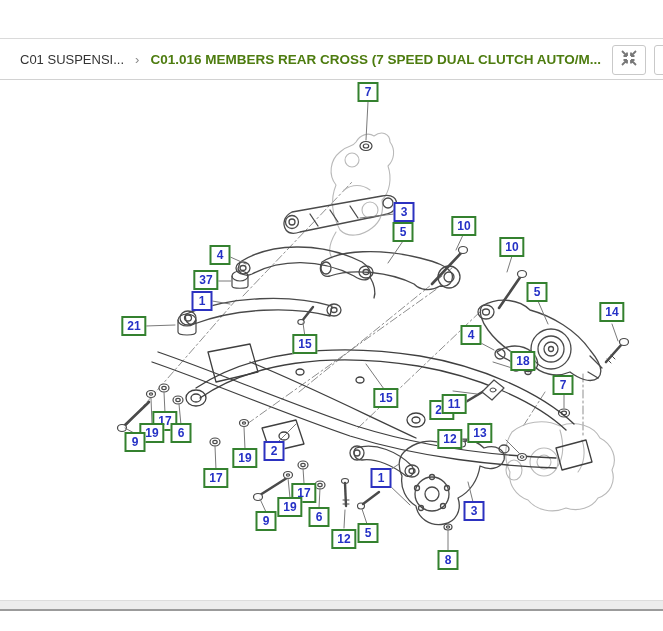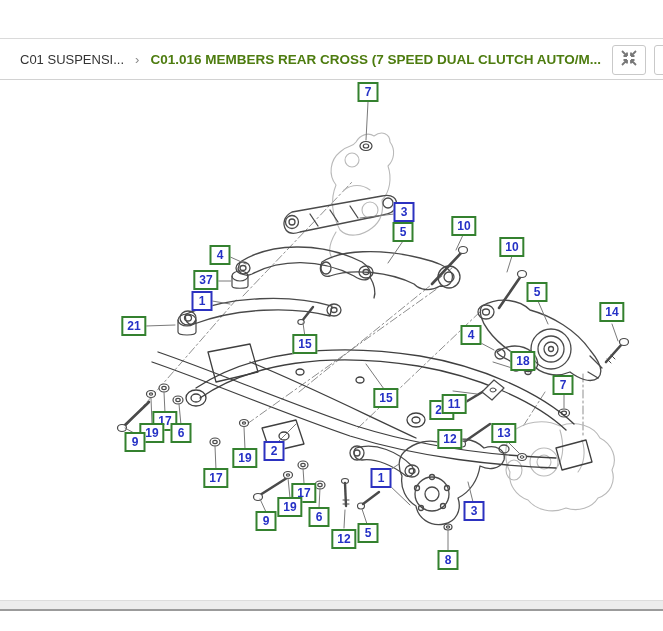--- a/index.html
+++ b/index.html
@@ -336,21 +336,21 @@
     <div class="callout" style="left: 305px; top: 344px;">15</div>
     <div class="callout" style="left: 537px; top: 292px;">5</div>
     <div class="callout" style="left: 612px; top: 312px;">14</div>
     <div class="callout" style="left: 471px; top: 335px;">4</div>
     <div class="callout" style="left: 483px; top: 361px; margin-left: 40px;">18</div>
     <div class="callout" style="left: 563px; top: 385px;">7</div>
     <div class="callout" style="left: 386px; top: 398px;">15</div>
     <div class="callout" style="left: 442px; top: 390px; margin-top: 20px;">20</div>
     <div class="callout" style="left: 454px; top: 404px;">11</div>
     <div class="callout" style="left: 450px; top: 439px;">12</div>
-    <div class="callout" style="left: 504px; top: 433px; text-align: right;">13</div>
+    <div class="callout" style="left: 480px; top: 433px; text-align: right;">13</div>
     <div class="callout" style="left: 165px; top: 421px;">17</div>
     <div class="callout" style="left: 152px; top: 433px;">19</div>
     <div class="callout" style="left: 181px; top: 433px;">6</div>
     <div class="callout" style="left: 135px; top: 442px;">9</div>
     <div class="callout blue" style="left: 274px; top: 451px;">2</div>
     <div class="callout" style="left: 245px; top: 458px;">19</div>
     <div class="callout" style="left: 216px; top: 478px;">17</div>
     <div class="callout blue" style="left: 381px; top: 478px;">1</div>
     <div class="callout" style="left: 304px; top: 493px;">17</div>
     <div class="callout" style="left: 290px; top: 507px;">19</div>

